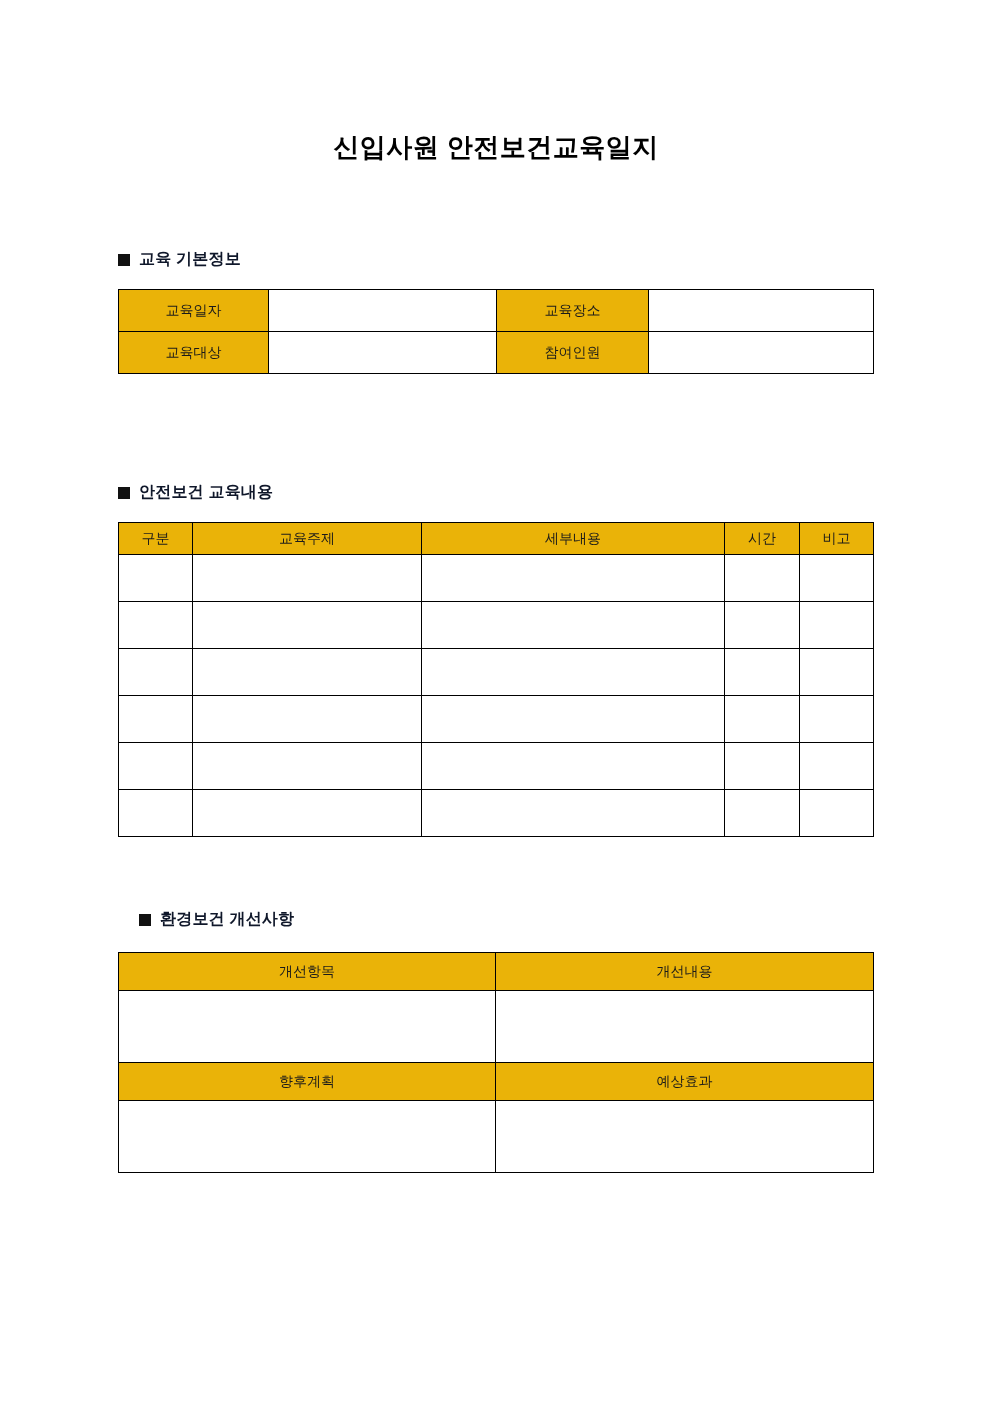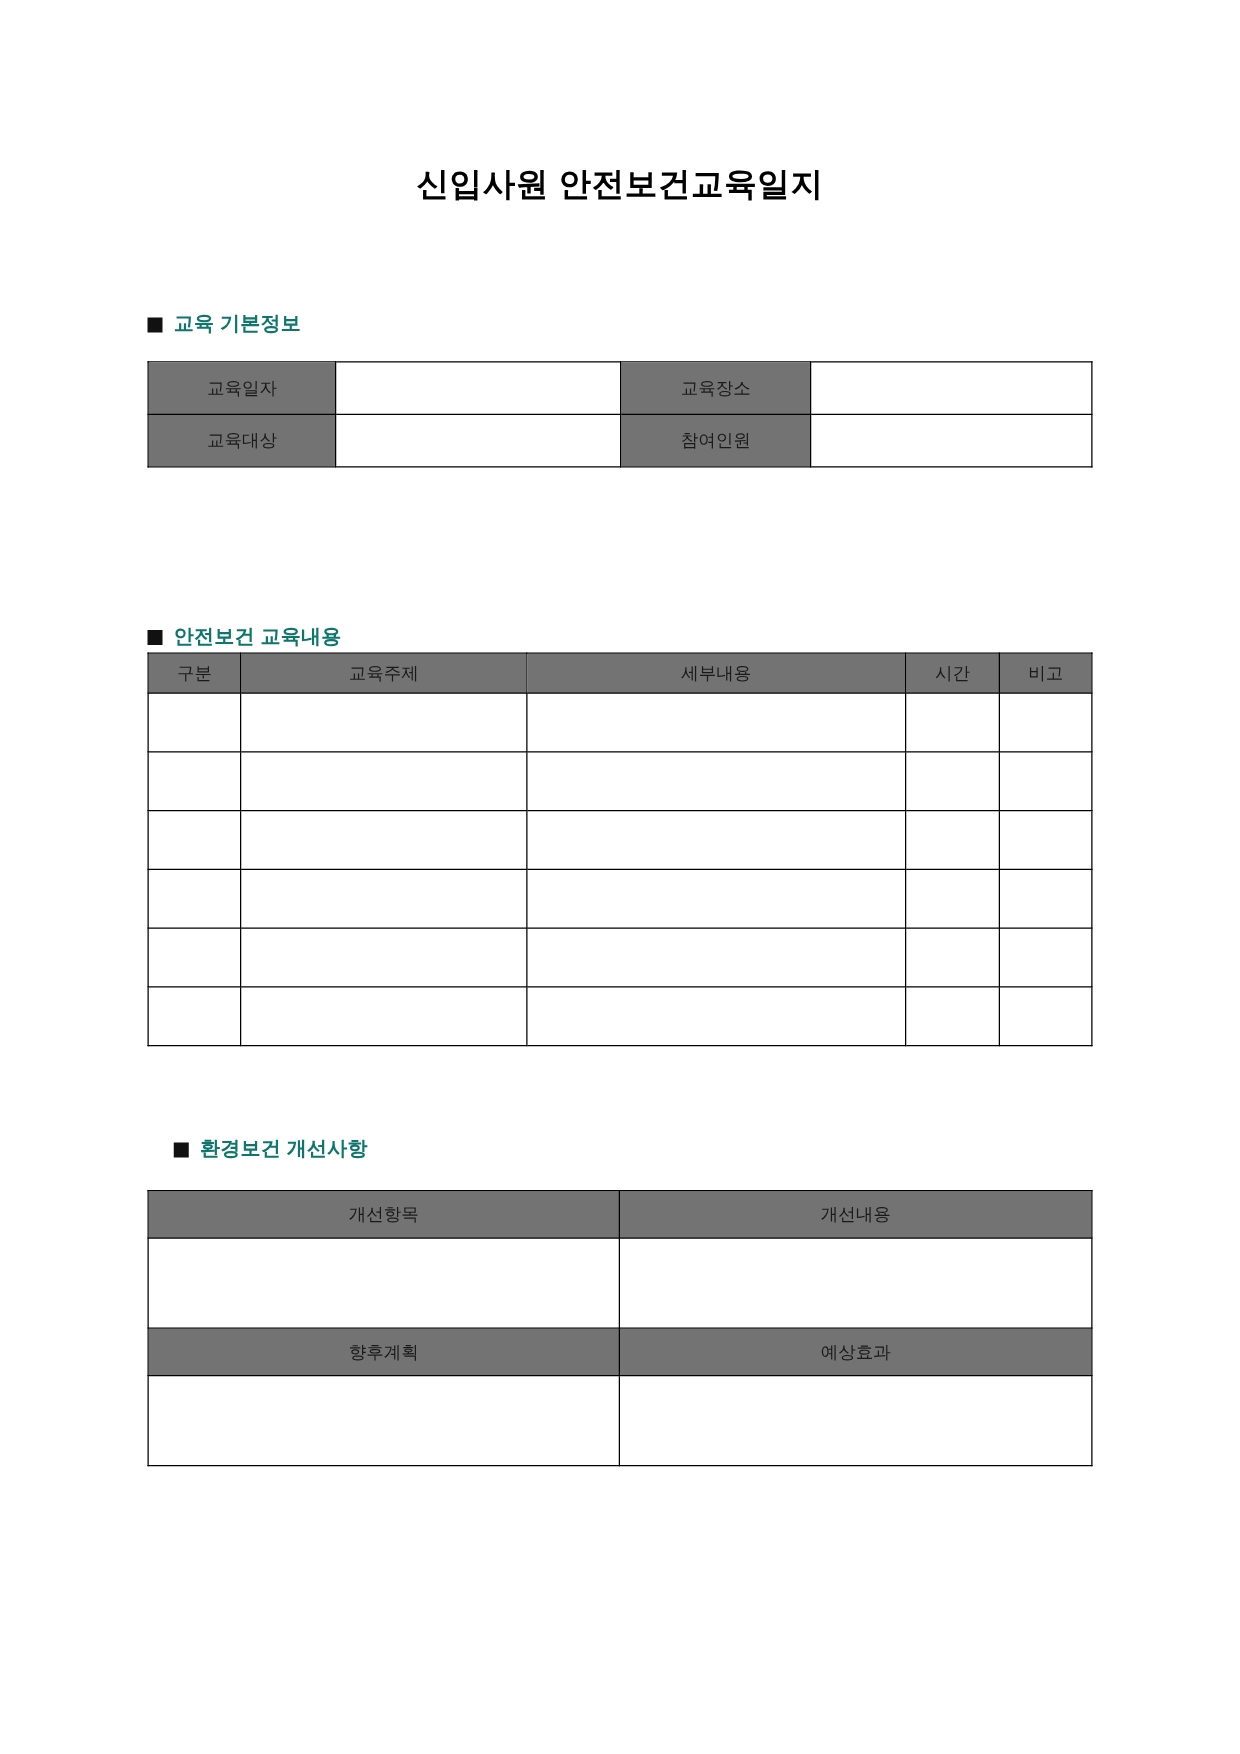--- a/index.html
+++ b/index.html
@@ -36,38 +36,38 @@
     color: #000000;
     line-height: 1.2;
   }
 
   
   .section-heading {
     position: absolute;
     left: 118px;
     font-size: 16px;
     font-weight: bold;
-    color: #0f766e;
+    color: #0f172a;
     letter-spacing: 0.2px;
     white-space: nowrap;
     display: flex;
     align-items: center;
     gap: 9px;
   }
   .bullet-square {
     display: inline-block;
     width: 12px;
     height: 12px;
     background: #111111;
     flex: 0 0 auto;
   }
   .section-heading .heading-text { display: inline-block; }
 
   #heading-basic  { top: 249px; }
-  #heading-safety { top: 499px; }
+  #heading-safety { top: 482px; }
   #heading-env    { top: 909px; margin-left: 21px; }
 
   
   .form-table {
     position: absolute;
     left: 118px;
     width: 755px;
     border-collapse: collapse;
     table-layout: fixed;
     background: #ffffff;
@@ -79,21 +79,21 @@
     font-size: 14px;
     font-weight: normal;
     color: #1a1a1a;
     text-align: center;
     vertical-align: middle;
     overflow: hidden;
     background: #ffffff;
   }
   .form-table td.label,
   .form-table th.label {
-    background: #737373;
+    background: #eab308;
   }
   .form-table td.blank {
     background: #ffffff;
   }
 
   
   #table-basic { top: 289px; }
   #table-basic tr { height: 42px; }
   #table-basic col.c1 { width: 150px; }
   #table-basic col.c2 { width: 228px; }

